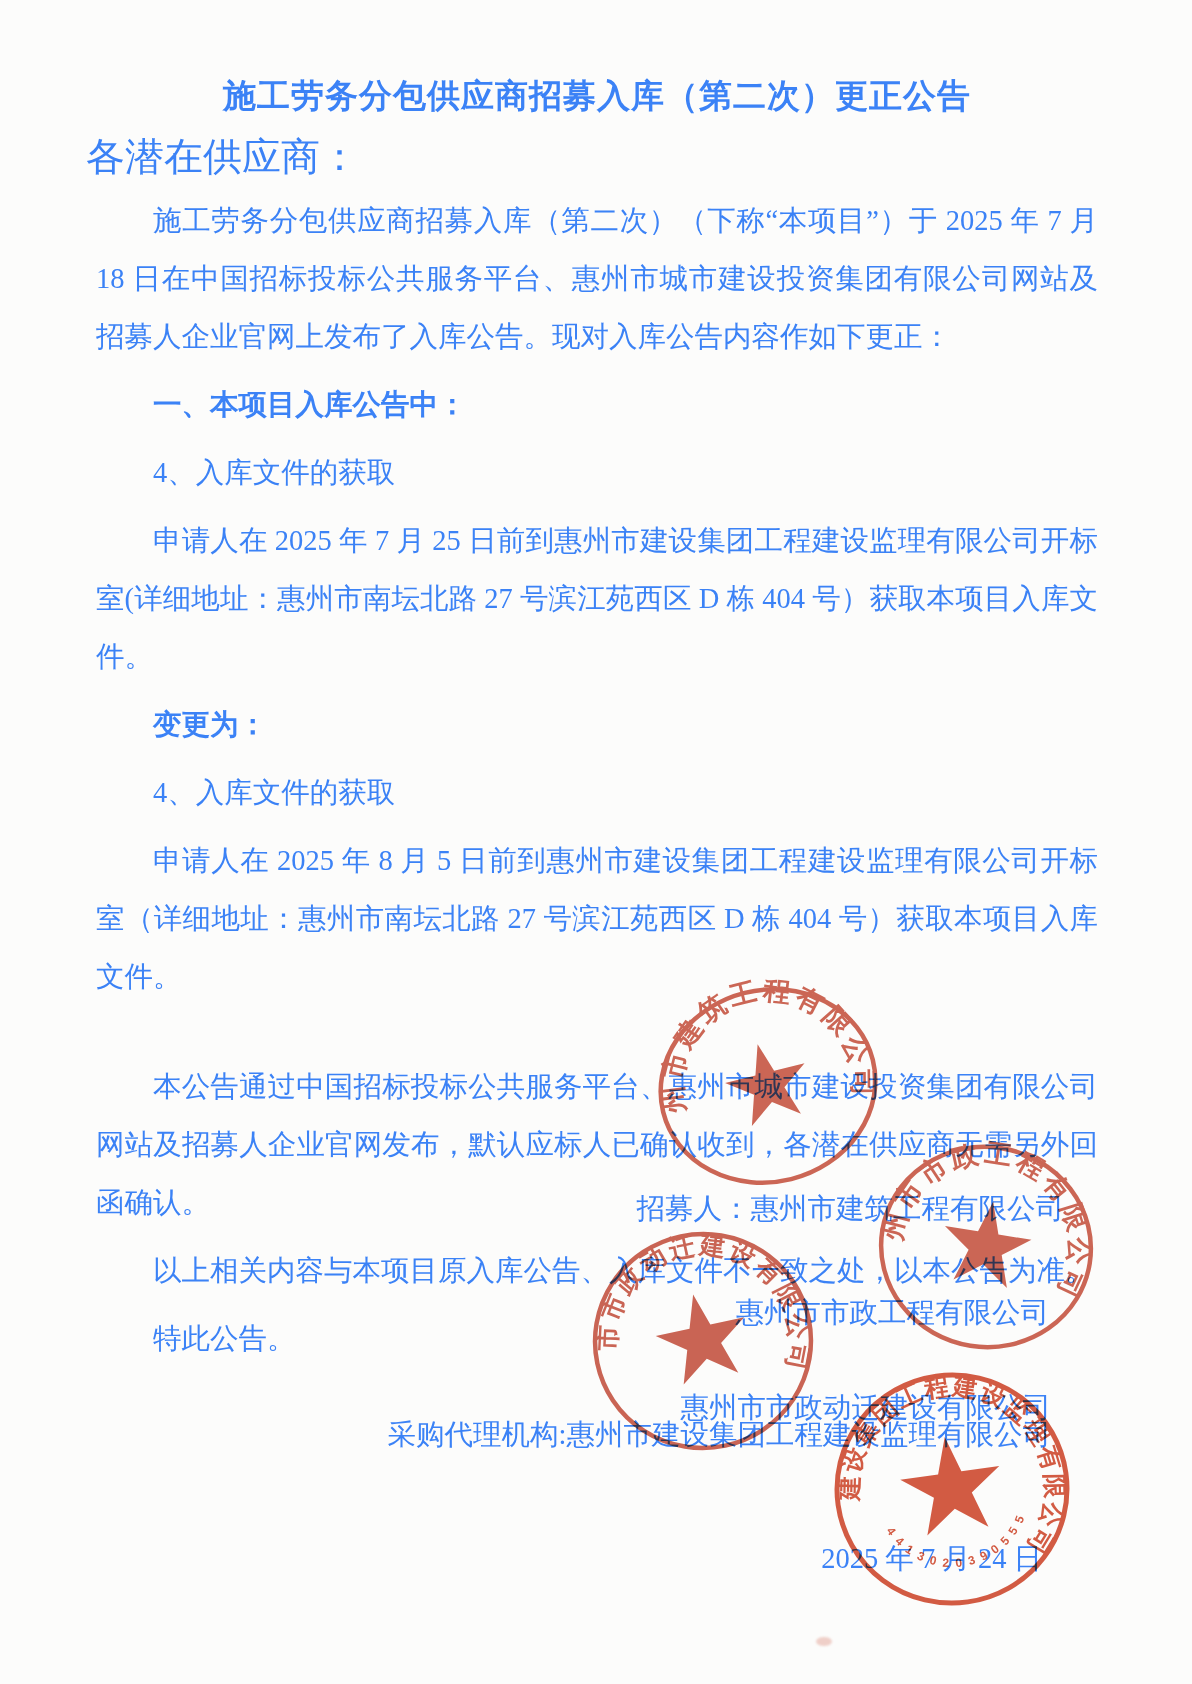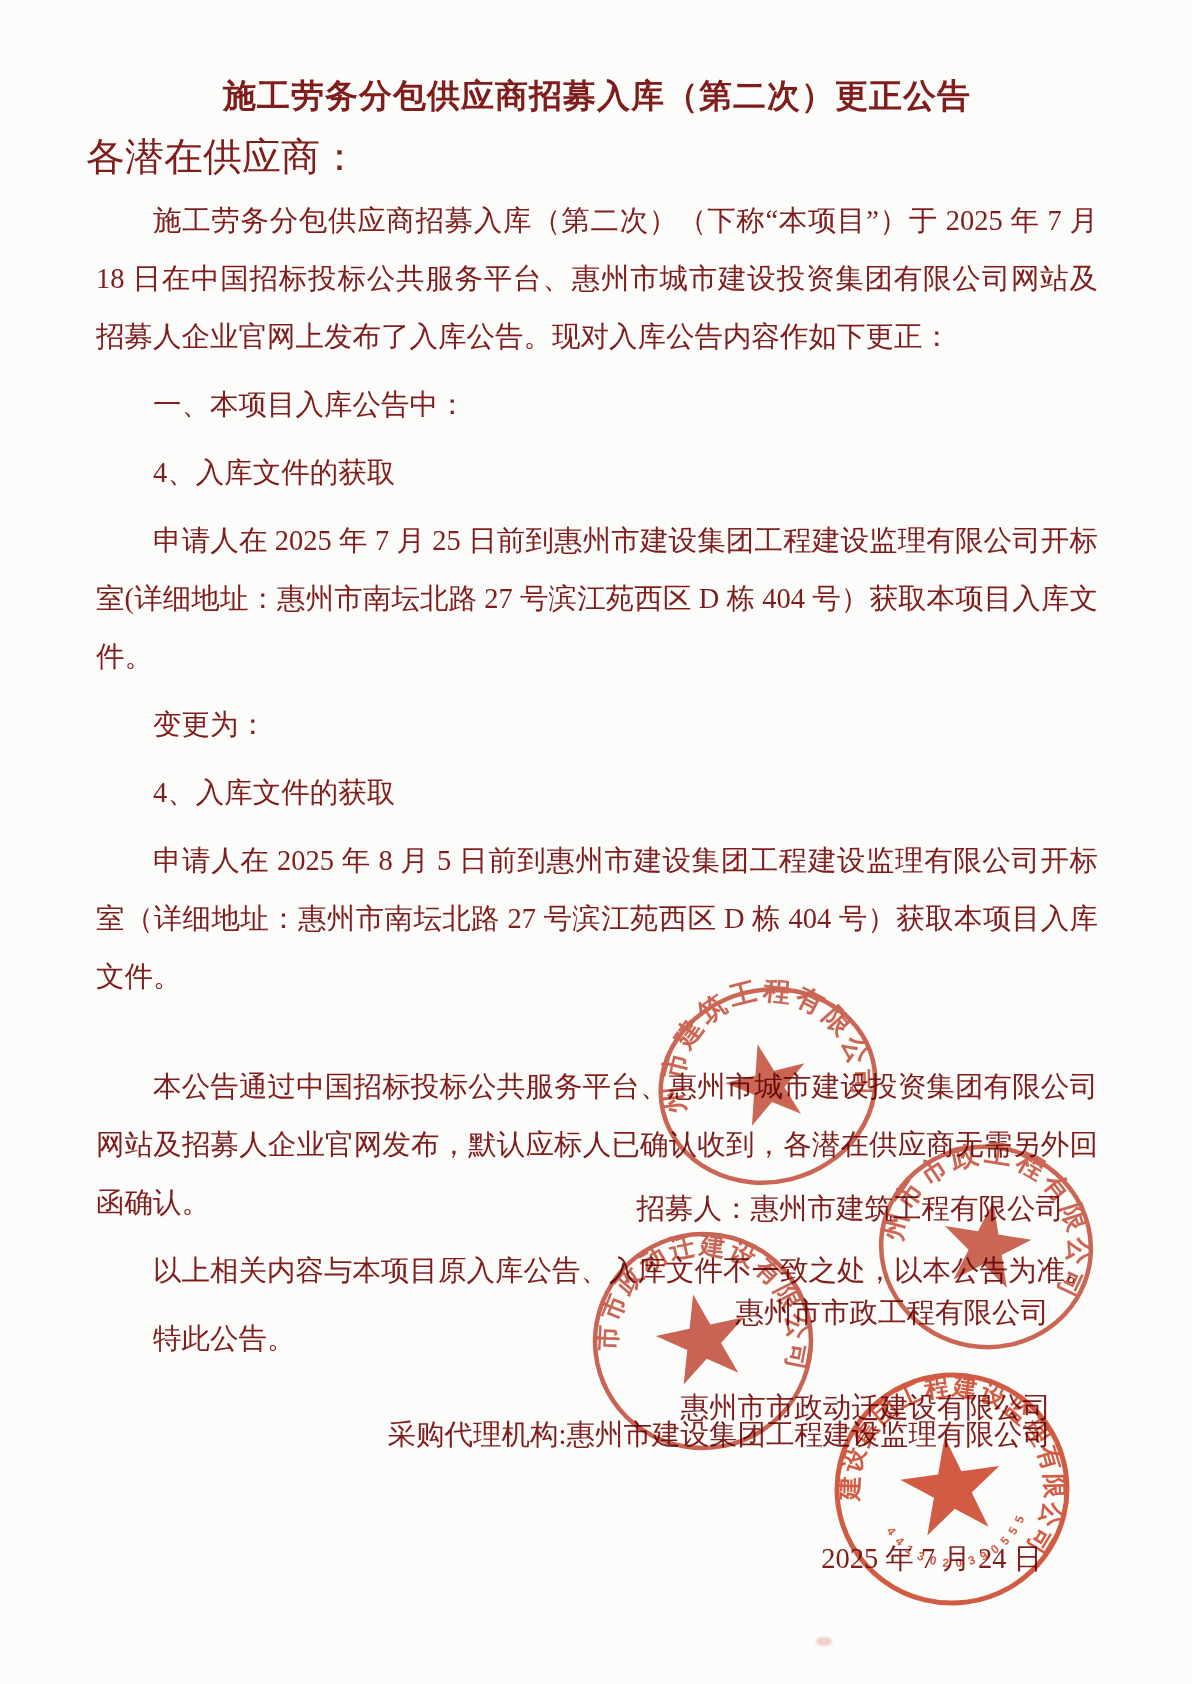--- a/index.html
+++ b/index.html
@@ -3,41 +3,41 @@
 <meta charset="utf-8">
 <style>
   html,body{margin:0;padding:0;}
   body{
     width:1192px;height:1684px;
     background:#f4f4f2;
     font-family:"Liberation Serif","DejaVu Serif",serif;
   }
   .page{
     position:relative;width:1192px;height:1684px;overflow:hidden;
-    background:#fcfcfb;color:#7f1d1d;
+    background:#fcfcfb;color:#3b82f6;
   }
   .content{
     position:absolute;left:0;top:0;width:1192px;
     padding:0 84px 0 86px;box-sizing:border-box;
   }
   .title{
     margin:72px 0 0 0;
     font-size:33px;line-height:48px;font-weight:700;
     text-align:center;letter-spacing:1px;
   }
   .salut{
     margin:8px 0 0 0;font-size:39px;line-height:58px;
   }
   .para{
     margin:10px;font-size:28.5px;line-height:58px;
     text-align:justify;text-indent:57px;
   }
   .para.first{margin-top:6px;}
   .para.gap{margin-top:52px;}
-  .bold{font-weight:400;}
+  .bold{font-weight:700;}
   .sigline{
     position:absolute;font-size:28.5px;line-height:38px;white-space:nowrap;
   }
   .stamp{
     position:absolute;mix-blend-mode:multiply;opacity:.88;
   }
   .stamp text{font-family:"Liberation Sans","DejaVu Sans",sans-serif;font-weight:700;}
   .smudge{
     position:absolute;left:816px;top:1637px;width:16px;height:9px;border-radius:50%;
     background:#e09a8c;opacity:.45;filter:blur(1px);

